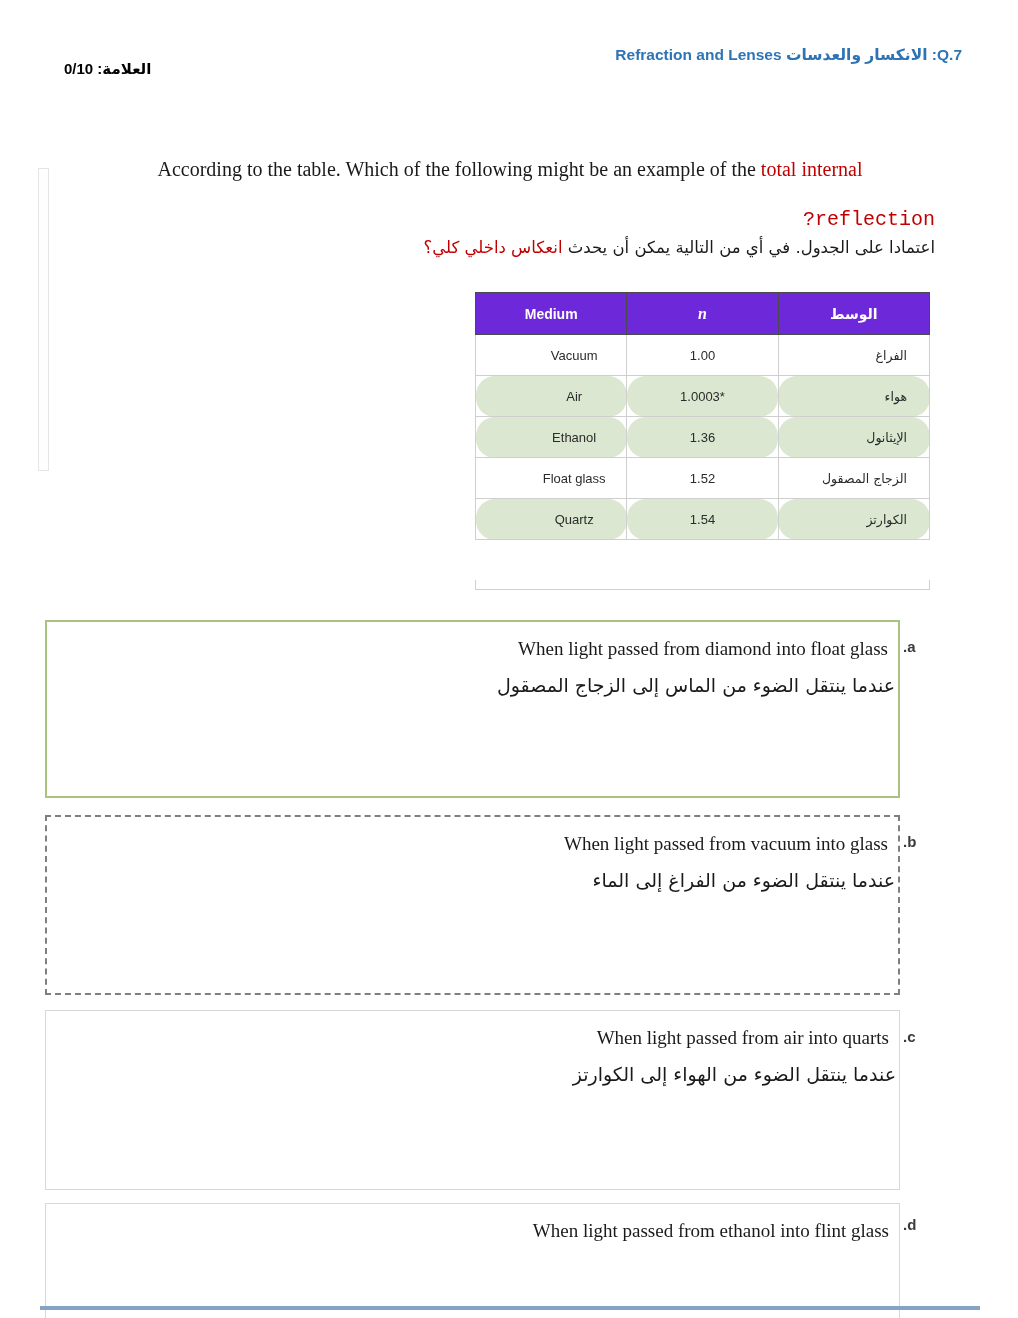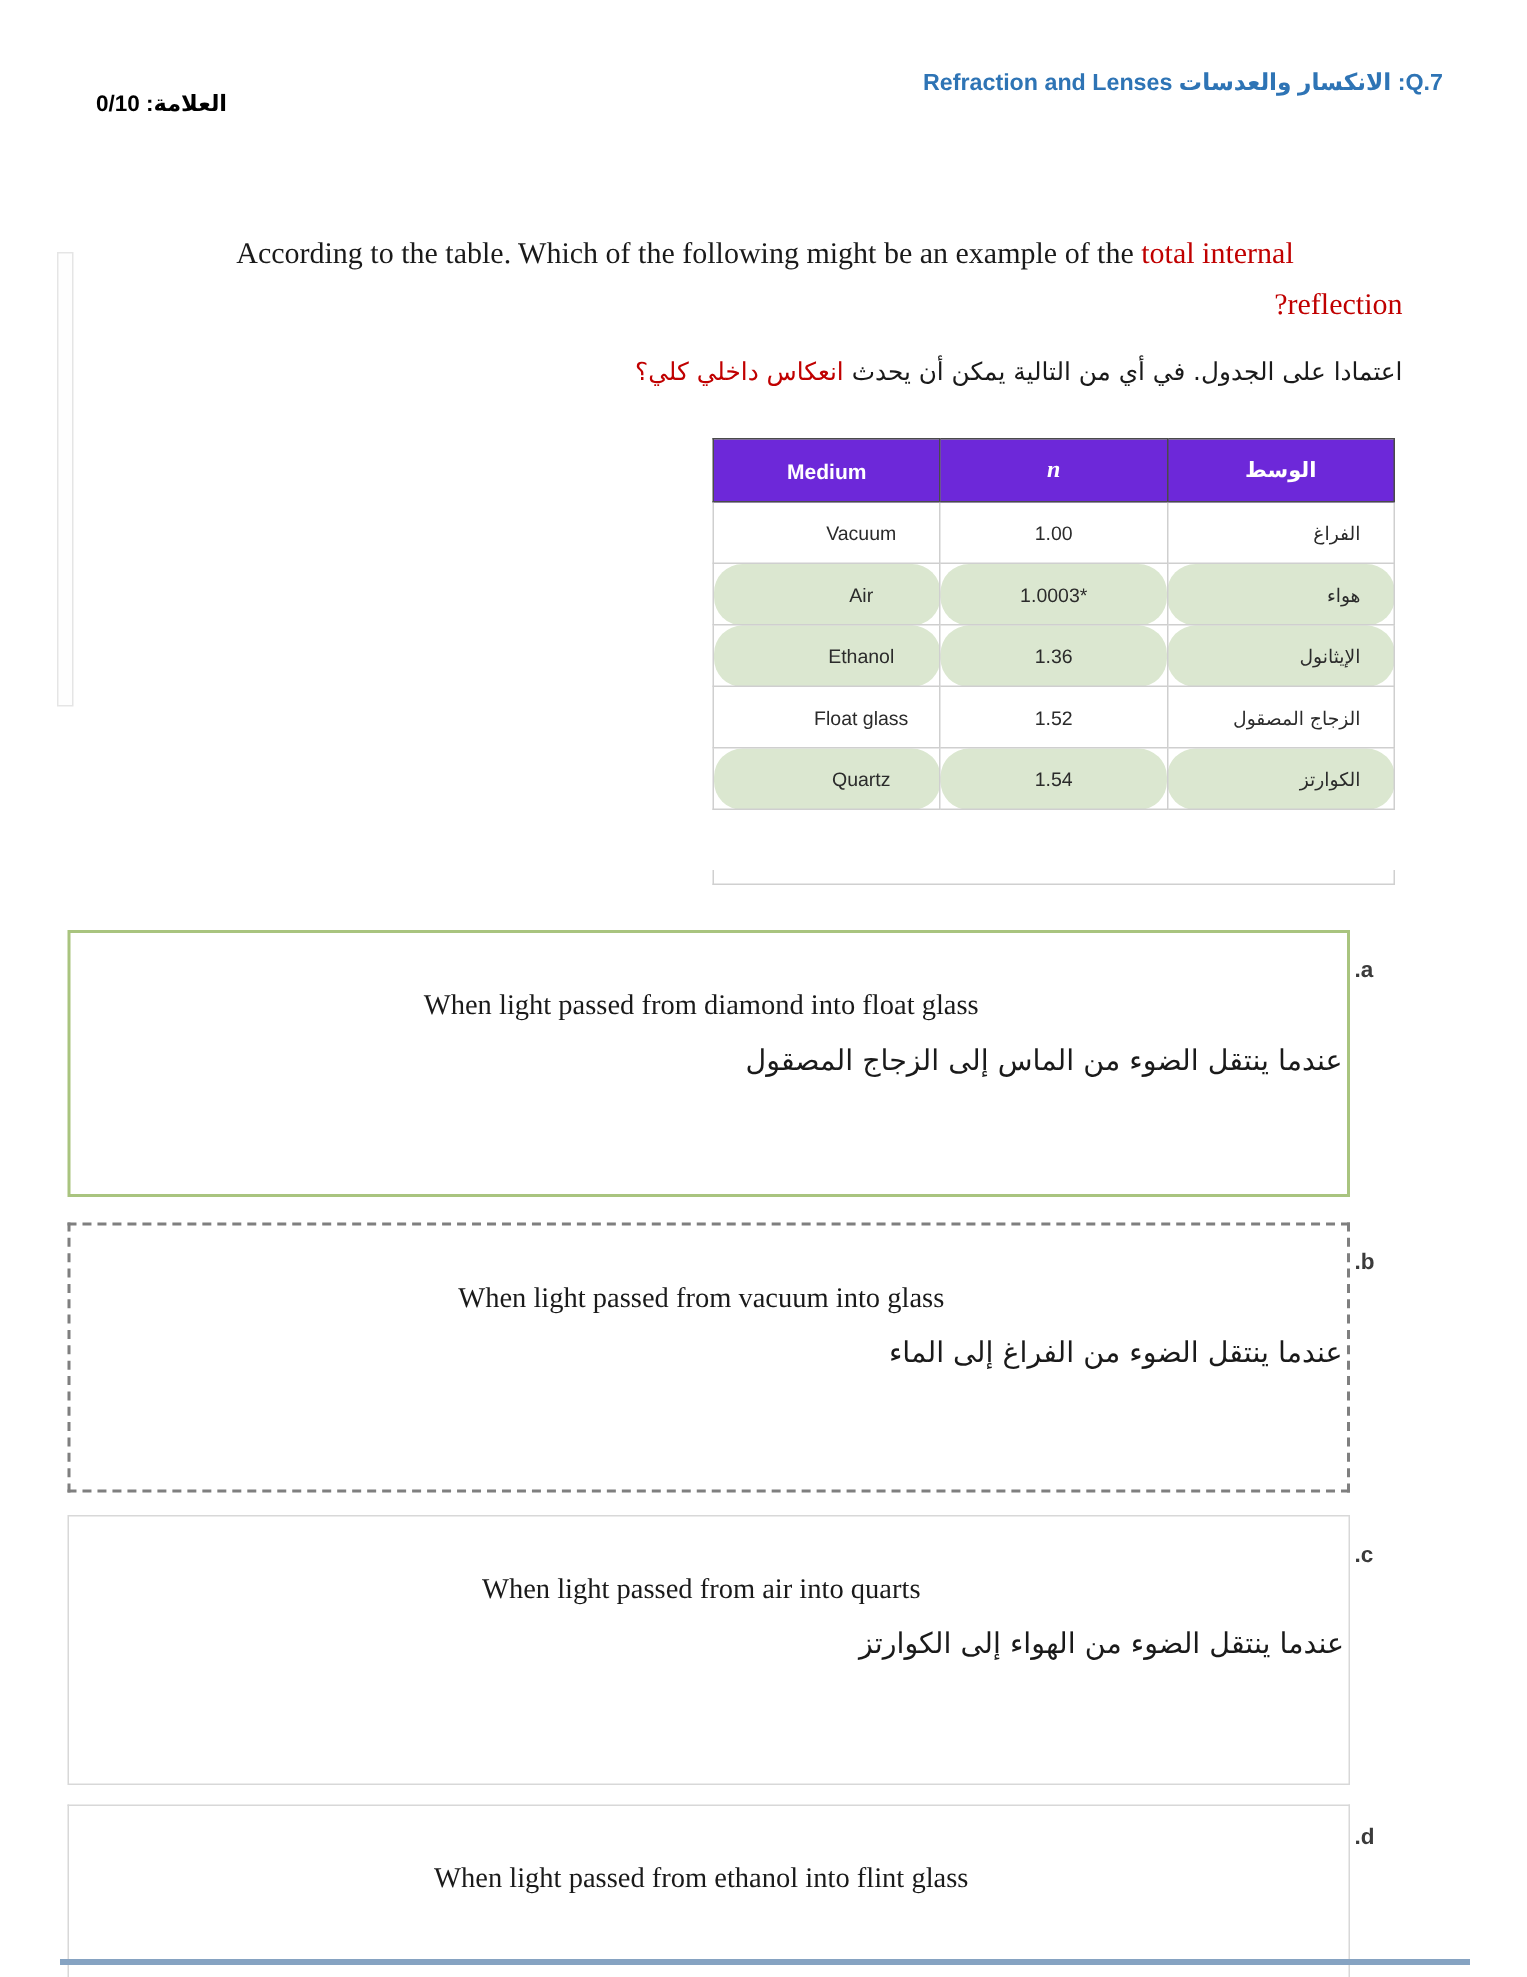--- a/index.html
+++ b/index.html
@@ -36,23 +36,23 @@
   }
 
   
   .q-en-line1{
     position:absolute; left:85px; top:158px; width:850px;
     text-align:center;
     font-family:"Liberation Serif","DejaVu Sans",serif;
     font-size:20px; color:#1a1a1a;
   }
   .q-en-line2{
-    position:absolute; left:85px; top:192px; width:850px;
+    position:absolute; left:85px; top:208px; width:850px;
     text-align:right;
-    font-family:Liberation Serif, serif;
+    font-family:Liberation Mono, monospace;
     font-size:20px;
   }
   .q-ar{
     position:absolute; left:85px; top:238px; width:850px;
     direction:rtl; text-align:right;
     font-family:"DejaVu Sans",sans-serif;
     font-size:16.5px; color:#1a1a1a;
   }
   .red{ color:#c00000; }
   .ltr{ direction:ltr; unicode-bidi:isolate; }
@@ -92,22 +92,22 @@
   
   .opt{
     position:absolute; left:45px; width:855px;
     background:#ffffff;
   }
   .opt-a{ top:620px; height:178px; border:2px solid #a9c47f; }
   .opt-b{ top:815px; height:180px; border:2px dashed #7f7f7f; }
   .opt-c{ top:1010px; height:180px; border:1px solid #d8d8d8; }
   .opt-d{ top:1203px; height:140px; border:1px solid #d8d8d8; border-bottom:none; }
   .opt-en{
-    margin-top:38px; padding-right:10px;
-    text-align:center;
+    margin-top:16px; padding-right:10px;
+    text-align:right;
     font-family:"Liberation Serif","DejaVu Sans",serif;
     font-size:19px; color:#1a1a1a;
   }
   .opt-ar{
     margin-top:14px; padding-right:3px;
     direction:rtl; text-align:right;
     font-family:"DejaVu Sans",sans-serif;
     font-size:19px; color:#1a1a1a;
   }
   .opt-letter{

